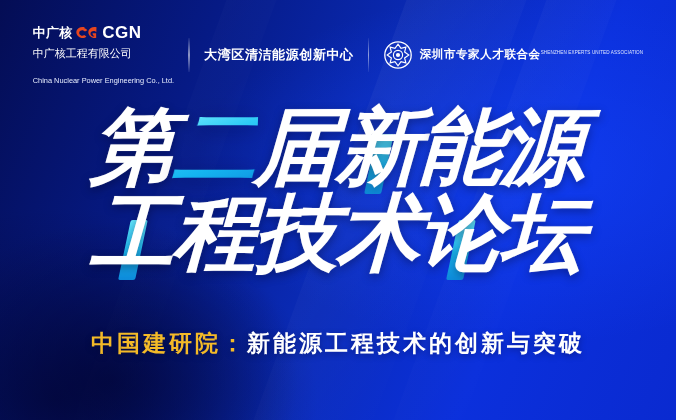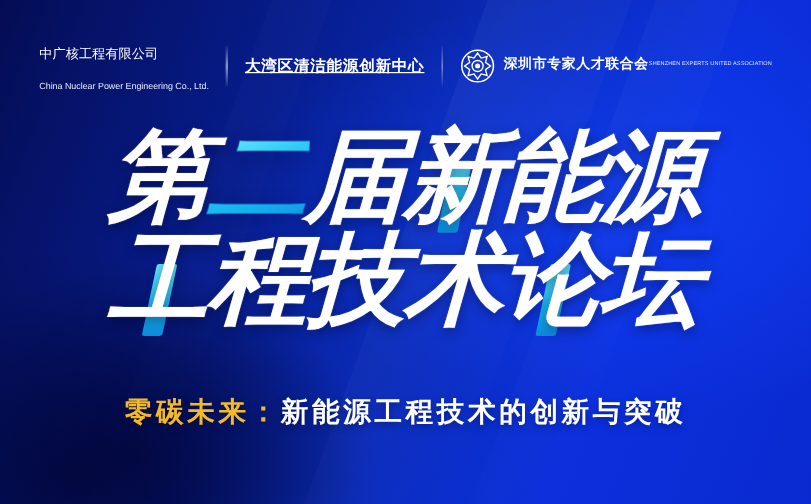--- a/index.html
+++ b/index.html
@@ -66,21 +66,21 @@
   
   .cabr { display: flex; align-items: center; gap: 7px; }
   .cabr-badge { width: 30px; height: 30px; }
   .cabr-cn {
     color: #fff; font-size: 17px; font-weight: bold; letter-spacing: 1.5px;
     font-family: "Liberation Serif", "DejaVu Serif", serif;
     white-space: nowrap;
   }
 
   
-  .plain-cn { color:#fff; font-size: 13px; font-weight: bold; letter-spacing: .6px; white-space: nowrap; text-decoration: underline; }
+  .plain-cn { color:#fff; font-size: 13px; font-weight: bold; letter-spacing: .6px; white-space: nowrap; }
 
   
   .sz { display:flex; align-items:center; gap: 7px; }
   .sz-badge { width: 30px; height: 30px; }
   .sz-text { display:flex; flex-direction: row; }
   .sz-cn { color:#fff; font-size: 11.5px; font-weight:bold; letter-spacing: .6px; white-space: nowrap; line-height: 1.15;}
   .sz-en { color:#dfe7ff; font-size: 4.6px; letter-spacing: .12px; white-space: nowrap; margin-top: 2px; }
 
   
   .title-wrap {
@@ -158,20 +158,30 @@
 
   <div class="streak s1"></div>
   <div class="streak s2"></div>
   <div class="streak s3"></div>
   <div class="glow-bl"></div>
 
   <div class="header">
 
     <div class="hdr-block">
       <div class="cgn">
+        <div class="cgn-top">
+          <span class="cgn-cn">中广核</span>
+          <span class="cgn-mark">
+            <svg viewBox="0 0 26 15" width="26" height="15">
+              <path d="M10.5 2.2C7.2 1.2 3.6 2.6 2.6 5.6c-1 3 0.9 6.2 4.2 7.2 2.2 0.7 4.3 0.1 5.6-1.4l-2.2-1.3c-0.7 0.7-1.8 0.9-2.8 0.6-1.7-0.5-2.6-2.1-2.1-3.6 0.5-1.5 2.3-2.2 4-1.7 0.7 0.2 1.3 0.6 1.7 1.1l2.3-1.2c-0.7-1.1-1.8-1.9-2.8-2.1z" fill="#e8461e"></path>
+              <path d="M22.5 2.2c-3.3-1-6.9 0.4-7.9 3.4-1 3 0.9 6.2 4.2 7.2 1.2 0.4 2.4 0.3 3.4 0l-0.1-4.6h-3.6l0.6 2.2h1.1l0.02 1.1c-0.5 0.1-1 0.05-1.5-0.1-1.7-0.5-2.6-2.1-2.1-3.6 0.5-1.5 2.3-2.2 4-1.7 0.7 0.2 1.3 0.6 1.7 1.1z" fill="#e8461e"></path>
+            </svg>
+          </span>
+          <span class="cgn-en">CGN</span>
+        </div>
         <div class="cgn-sub1">中广核工程有限公司</div>
         <div class="cgn-sub2">China Nuclear Power Engineering Co., Ltd.</div>
       </div>
     </div>
 
     <div class="divider"></div>
 
 
     <div class="divider"></div>
 
@@ -213,16 +223,16 @@
       <span class="ch half">工</span>
       <span class="ch">程</span>
       <span class="ch">技</span>
       <span class="ch">术</span>
       <span class="ch half">论</span>
       <span class="ch">坛</span>
     </div>
   </div>
 
   <div class="subtitle">
-    <span class="sub-gold">零碳未来：</span><span class="sub-white">新能源工程技术的创新与突破</span>
+    <span class="sub-gold">中国建研院：</span><span class="sub-white">新能源工程技术的创新与突破</span>
   </div>
 
 </div>
 
 </body></html>

